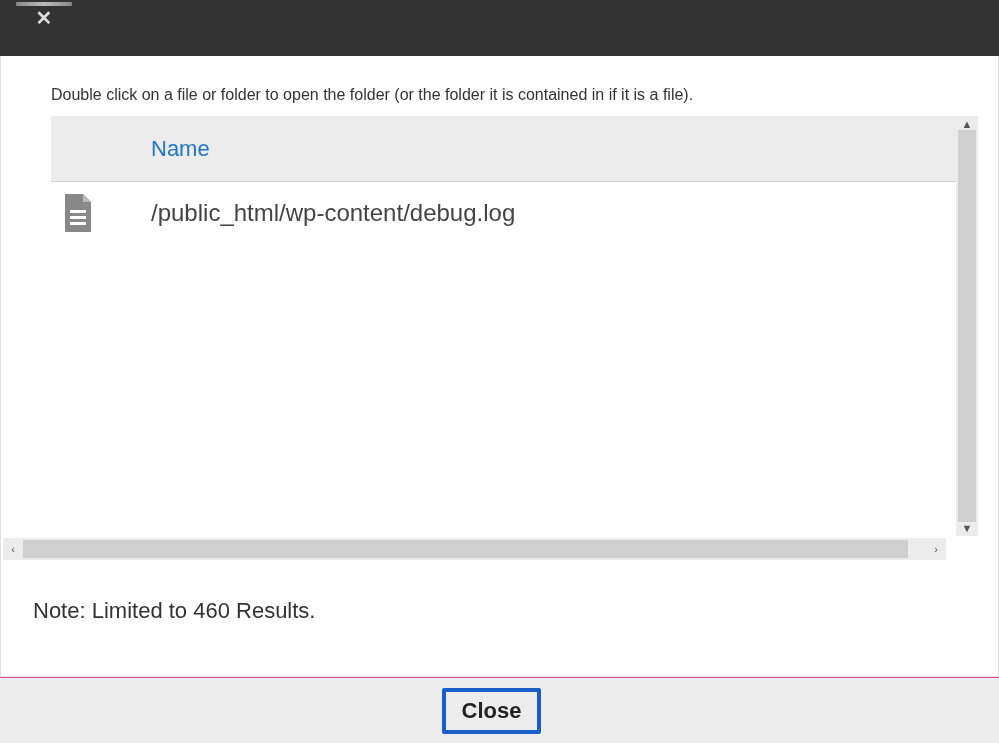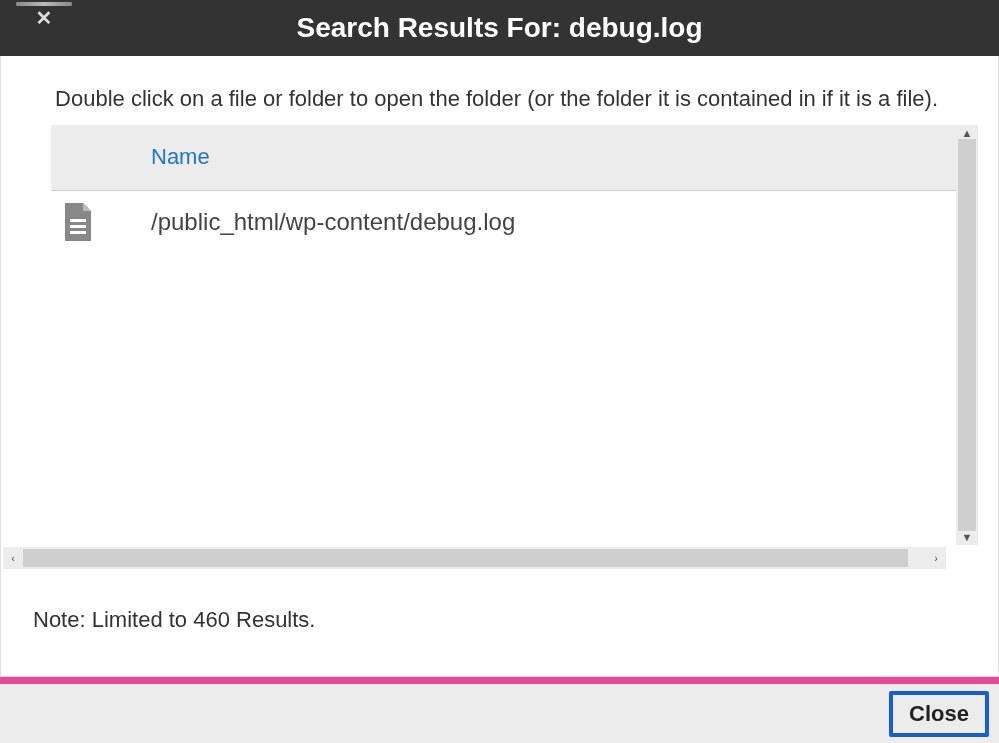--- a/index.html
+++ b/index.html
@@ -58,26 +58,25 @@
     .content {
       flex: 1;
       padding: 28px 10px 10px 50px;
       display: flex;
       flex-direction: column;
       position: relative;
       border: 1px solid #e0e0e0;
       border-top: none;
     }
     .instructions {
-      font-size: 22px;
+      font-size: 16px;
       color: #333333;
       line-height: 1.4;
       margin-bottom: 10px;
       padding-right: 50px;
-      text-align: right;
     }
     .results-area {
       position: relative;
       flex: 1;
       display: flex;
       flex-direction: column;
       margin-right: 10px;
     }
     .results-scroll-container {
       height: 420px;
@@ -186,47 +185,46 @@
       background: #cfcfcf;
     }
     .note {
       font-size: 22px;
       color: #333333;
       margin-top: 38px;
       margin-left: -18px;
     }
     .footer {
       background: #ececec;
-      border-top: 7px solid #ec4899;
+      border-top: 1px solid #ec4899;
       height: 66px;
       display: flex;
       align-items: center;
-      justify-content: flex-end;
-      padding-right: 10px;
+      justify-content: center;
+      padding-right: 16px;
     }
     .close-button {
       background: #ececec;
       border: 4px solid #1a5fc9;
       padding: 6px 16px;
       font-size: 22px;
       font-weight: bold;
       color: #222;
       cursor: pointer;
       border-radius: 2px;
     }
   </style>
 </head>
 <body>
 
 <div class="titlebar">
   <div class="close-x-wrapper">
     <div class="close-x-bar"></div>
     <span class="close-x-icon">✕</span>
   </div>
-  <div class="title">Search Results For: debug.log</div>
 </div>
 
 <div class="content">
   <div class="instructions">Double click on a file or folder to open the folder (or the folder it is contained in if it is a file).</div>
 
   <div class="results-area">
     <div class="results-scroll-container">
       <div class="results-inner">
         <div class="header-row">
           <span class="header-name">Name</span>

